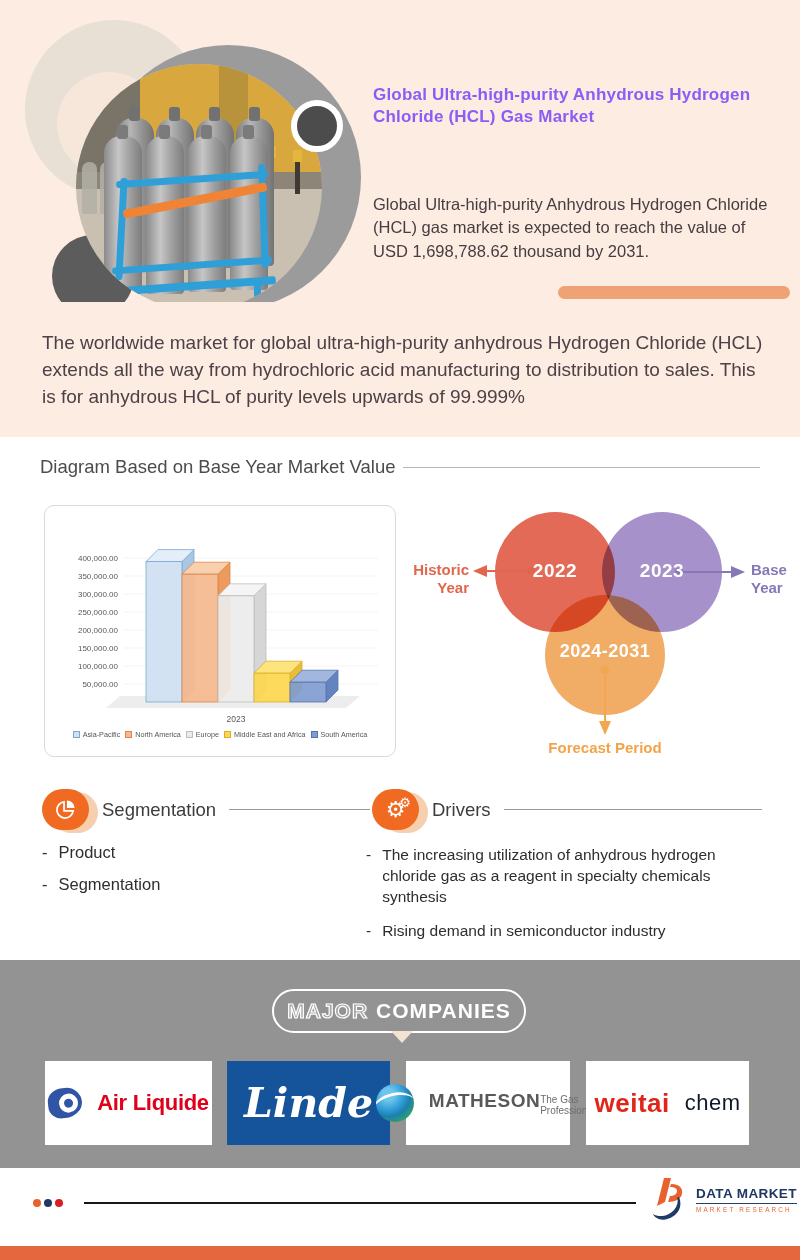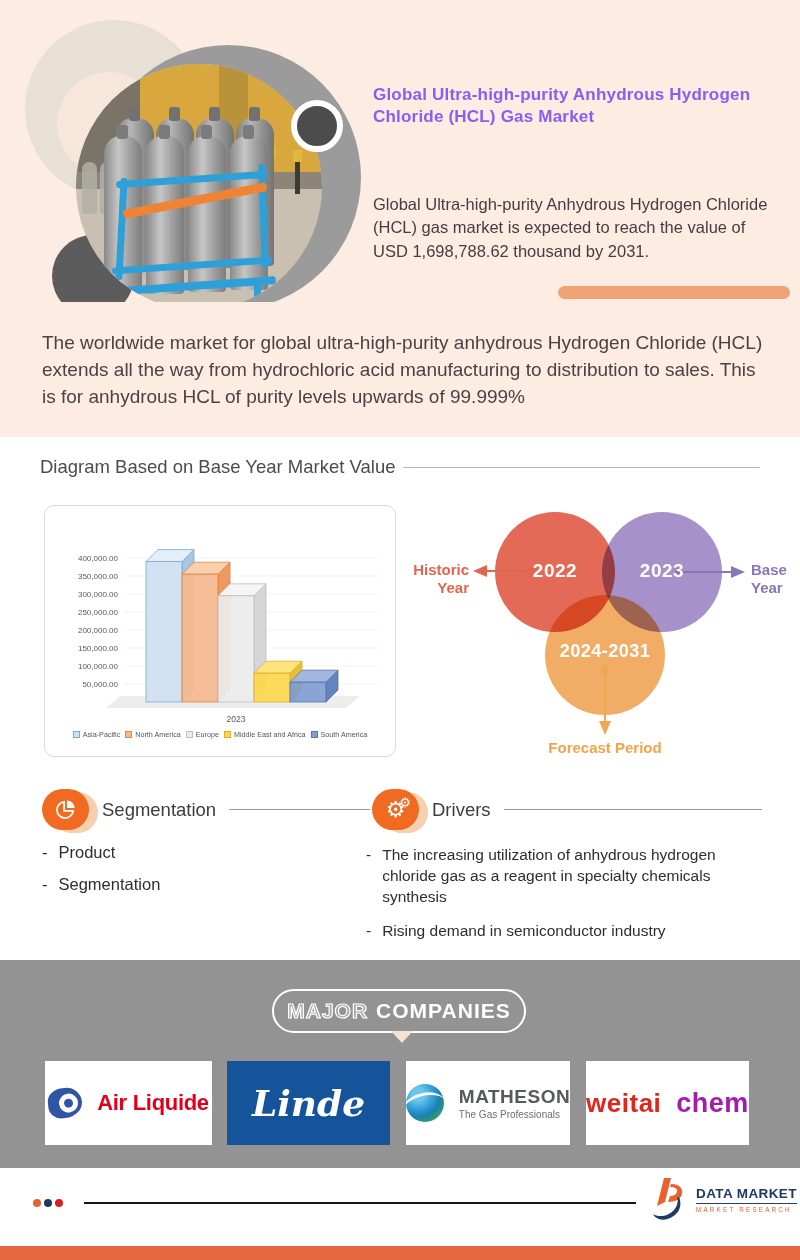--- a/index.html
+++ b/index.html
@@ -75,29 +75,29 @@
   .pill .outline{color:rgba(255,255,255,.18);-webkit-text-stroke:1.2px #fff;}
   .pill .solid{color:#fff;}
   .pill-tri{left:391px;top:1031px;width:0;height:0;border-left:11px solid transparent;
       border-right:11px solid transparent;border-top:12px solid #f2e3d2;}
   .logo-card{top:1061px;height:84px;background:#fff;display:flex;align-items:center;justify-content:center;gap:15px;}
   .al-drop{width:34px;height:30px;background:#2f55a4;border-radius:50% 50% 58% 42%/46% 55% 54% 45%;
       position:relative;transform:rotate(-6deg);flex:0 0 auto;}
   .al-drop::after{content:'';position:absolute;right:4px;top:6px;width:9px;height:9px;border:5px solid #fff;border-radius:50%;}
   .al-text{color:#e0001a;font-weight:700;font-size:22px;letter-spacing:-.3px;}
   .linde-card{background:#15549a;}
-  .linde-text{font-family:"DejaVu Serif",serif;font-style:italic;font-weight:700;font-size:36px;color:#fff;}
+  .linde-text{font-family:"DejaVu Serif",serif;font-style:italic;font-weight:700;font-size:41px;color:#fff;}
   .m-sphere{width:38px;height:38px;border-radius:50%;position:relative;overflow:hidden;flex:0 0 auto;
       background:radial-gradient(circle at 32% 28%,#6cc5ec 0 16%,#2e9bd6 42%,#1d7fae 58%,#2ba06e 78%,#35b07b 100%);}
   .m-sphere::after{content:'';position:absolute;left:-5px;top:9px;width:46px;height:28px;border-radius:50%;
       border-top:3px solid rgba(255,255,255,.95);transform:rotate(-16deg);}
   .m-name{font-size:19px;font-weight:700;color:#58595b;letter-spacing:.5px;line-height:1;}
   .m-tag{font-size:10px;color:#6d6e71;margin-top:3px;}
   .wt-red{color:#e02619;font-weight:700;font-size:26px;letter-spacing:.5px;}
-  .wt-green{color:#a21caf;font-weight:700;font-size:27px;letter-spacing:.5px;}
+  .wt-green{color:#0f172a;font-weight:400;font-size:22px;letter-spacing:.5px;}
 
   
   .f-dot{top:1199px;width:8px;height:8px;border-radius:50%;}
   .f-line{left:84px;top:1202px;width:552px;height:2px;background:#171717;}
   .dbmr{left:648px;top:1176px;display:flex;align-items:center;gap:6px;}
   .dbmr-text .brand{font-size:13.5px;font-weight:700;color:#1f3864;letter-spacing:.4px;}
   .dbmr-text .tag{font-size:6.3px;color:#e8622d;letter-spacing:2.2px;border-top:1px solid #25406e;
       margin-top:2px;padding-top:2px;}
   .bottom-bar{left:0;top:1246px;width:800px;height:14px;background:#e4673d;}
 </style>
@@ -286,21 +286,21 @@
 
 <div class="abs logo-card" style="left:45px;width:167px;">
   <span class="al-drop"></span>
   <span class="al-text">Air Liquide</span>
 </div>
 <div class="abs logo-card linde-card" style="left:227px;width:163px;">
   <span class="linde-text">Linde</span>
 </div>
 <div class="abs logo-card" style="left:406px;width:164px;">
   <span class="m-sphere"></span>
-  <span style="display:flex;flex-direction:column;">
+  <span style="display:flex;">
     <span class="m-name">MATHESON</span>
     <span class="m-tag">The Gas Professionals</span>
   </span>
 </div>
 <div class="abs logo-card" style="left:586px;width:163px;">
   <span class="wt-red">weitai</span>
     <span class="wt-green">chem</span>
 </div>
 
 <div class="abs f-dot" style="left:33px;background:#e8622d;"></div>

